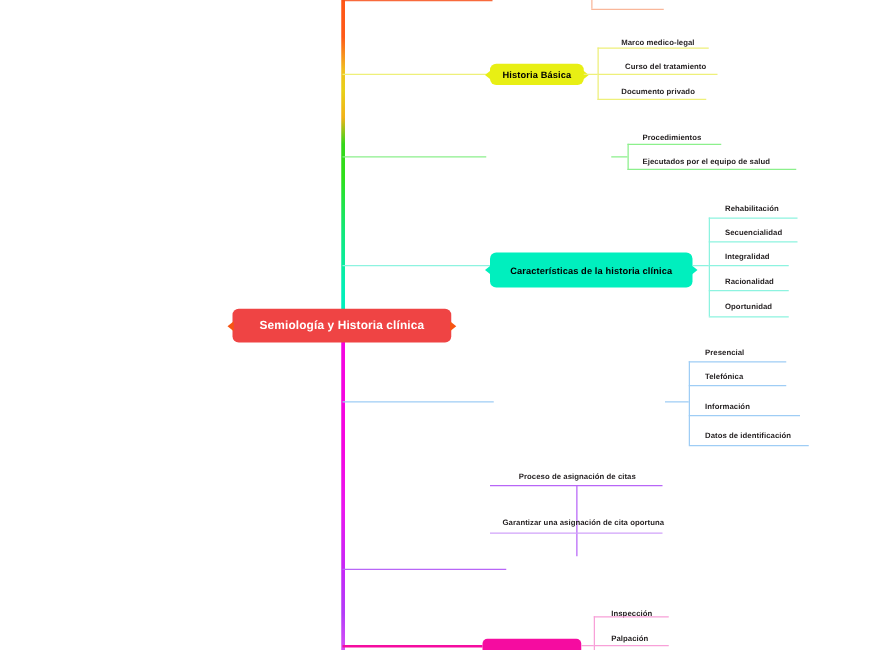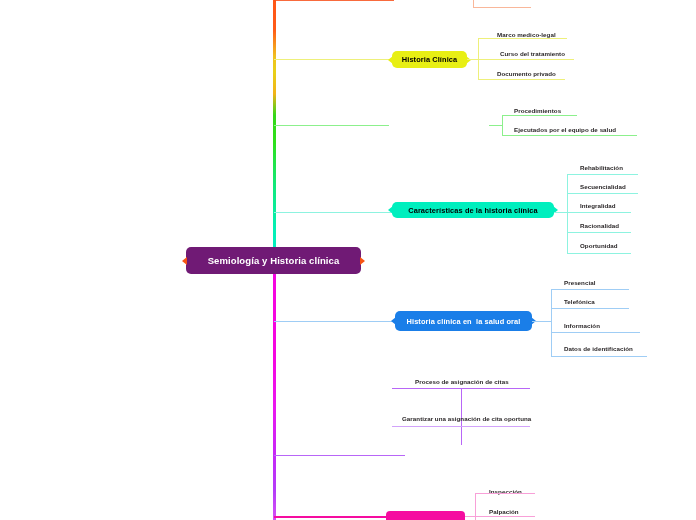--- a/index.html
+++ b/index.html
@@ -55,36 +55,36 @@
   .stub{position:absolute;height:1px;}
 </style>
 </head>
 <body>
 
 <div id="canvas">
 
   <div class="trunk trunk-top"></div>
   <div class="trunk trunk-bot"></div>
 
-  <div class="node" id="root-node" style="left:186px;top:247px;width:175px;height:27px;background:#701a75;color:#ffffff;font-size:9.5px;">
+  <div class="node" id="root-node" style="left:186px;top:247px;width:175px;height:27px;background:#ef4444;color:#ffffff;font-size:9.5px;">
     <span class="notch-l" style="color:#f75413;"></span>
     <span class="notch-r" style="color:#f75413;"></span>
     <span>Semiología y Historia clínica</span>
   </div>
 
   <div class="conn" style="left:274px;top:0px;width:120px;background:#f7501a;opacity:.85;"></div>
 
   <div class="stub" style="left:473px;top:7px;width:58px;background:#f9b79a;"></div>
   <div class="bracket" style="left:473px;top:0px;height:7px;background:#f9b79a;"></div>
 
   <div class="conn" style="left:274px;top:59px;width:118px;background:#eef07a;"></div>
   <div class="node" style="left:392px;top:51px;width:75px;height:17px;background:#e8ef14;font-size:7.4px;">
     <span class="notch-l" style="color:#e8ef14;"></span>
     <span class="notch-r" style="color:#e8ef14;"></span>
-    <span>Historia Clínica</span>
+    <span>Historia Básica</span>
   </div>
   <div class="bracket" style="left:478px;top:38px;height:42px;background:#eef07a;"></div>
   <div class="stub" style="left:467px;top:59px;width:11px;background:#eef07a;"></div>
 
   <div class="leaf" style="left:495px;top:31px;">Marco medico-legal</div>
   <div class="leaf-rule" style="left:478px;top:38px;width:89px;background:#eef07a;"></div>
 
   <div class="leaf" style="left:498px;top:50px;">Curso del tratamiento</div>
   <div class="leaf-rule" style="left:478px;top:59px;width:96px;background:#eef07a;"></div>
 
@@ -95,21 +95,21 @@
   <div class="bracket" style="left:502px;top:115px;height:21px;background:#8cf08c;"></div>
   <div class="stub" style="left:489px;top:125px;width:13px;background:#8cf08c;"></div>
 
   <div class="leaf" style="left:512px;top:107px;">Procedimientos</div>
   <div class="leaf-rule" style="left:502px;top:115px;width:75px;background:#8cf08c;"></div>
 
   <div class="leaf" style="left:512px;top:126px;">Ejecutados por el equipo de salud</div>
   <div class="leaf-rule" style="left:502px;top:135px;width:135px;background:#8cf08c;"></div>
 
   <div class="conn" style="left:274px;top:212px;width:118px;background:#8df3e0;"></div>
-  <div class="node" style="left:392px;top:202px;width:162px;height:16px;background:#00efbe;font-size:7.4px;">
+  <div class="node" style="left:392px;top:202px;width:162px;height:28px;background:#00efbe;font-size:7.4px;">
     <span class="notch-l" style="color:#00efbe;"></span>
     <span class="notch-r" style="color:#00efbe;"></span>
     <span>Características de la historia clínica</span>
   </div>
   <div class="bracket" style="left:567px;top:174px;height:79px;background:#8df3e0;"></div>
   <div class="stub" style="left:554px;top:212px;width:13px;background:#8df3e0;"></div>
 
   <div class="leaf" style="left:578px;top:164px;">Rehabilitación</div>
   <div class="leaf-rule" style="left:567px;top:174px;width:71px;background:#8df3e0;"></div>
 
@@ -119,25 +119,20 @@
   <div class="leaf" style="left:578px;top:202px;">Integralidad</div>
   <div class="leaf-rule" style="left:567px;top:212px;width:64px;background:#8df3e0;"></div>
 
   <div class="leaf" style="left:578px;top:222px;">Racionalidad</div>
   <div class="leaf-rule" style="left:567px;top:232px;width:64px;background:#8df3e0;"></div>
 
   <div class="leaf" style="left:578px;top:242px;">Oportunidad</div>
   <div class="leaf-rule" style="left:567px;top:253px;width:64px;background:#8df3e0;"></div>
 
   <div class="conn" style="left:274px;top:321px;width:121px;background:#9fcdf5;"></div>
-  <div class="node" style="left:395px;top:311px;width:137px;height:20px;background:#1a7ee8;color:#ffffff;font-size:7.4px;">
-    <span class="notch-l" style="color:#1a7ee8;"></span>
-    <span class="notch-r" style="color:#1a7ee8;"></span>
-    <span>Historia clínica en  la salud oral</span>
-  </div>
   <div class="bracket" style="left:551px;top:289px;height:67px;background:#9fcdf5;"></div>
   <div class="stub" style="left:532px;top:321px;width:19px;background:#9fcdf5;"></div>
 
   <div class="leaf" style="left:562px;top:279px;">Presencial</div>
   <div class="leaf-rule" style="left:551px;top:289px;width:78px;background:#9fcdf5;"></div>
 
   <div class="leaf" style="left:562px;top:298px;">Telefónica</div>
   <div class="leaf-rule" style="left:551px;top:308px;width:78px;background:#9fcdf5;"></div>
 
   <div class="leaf" style="left:562px;top:322px;">Información</div>

